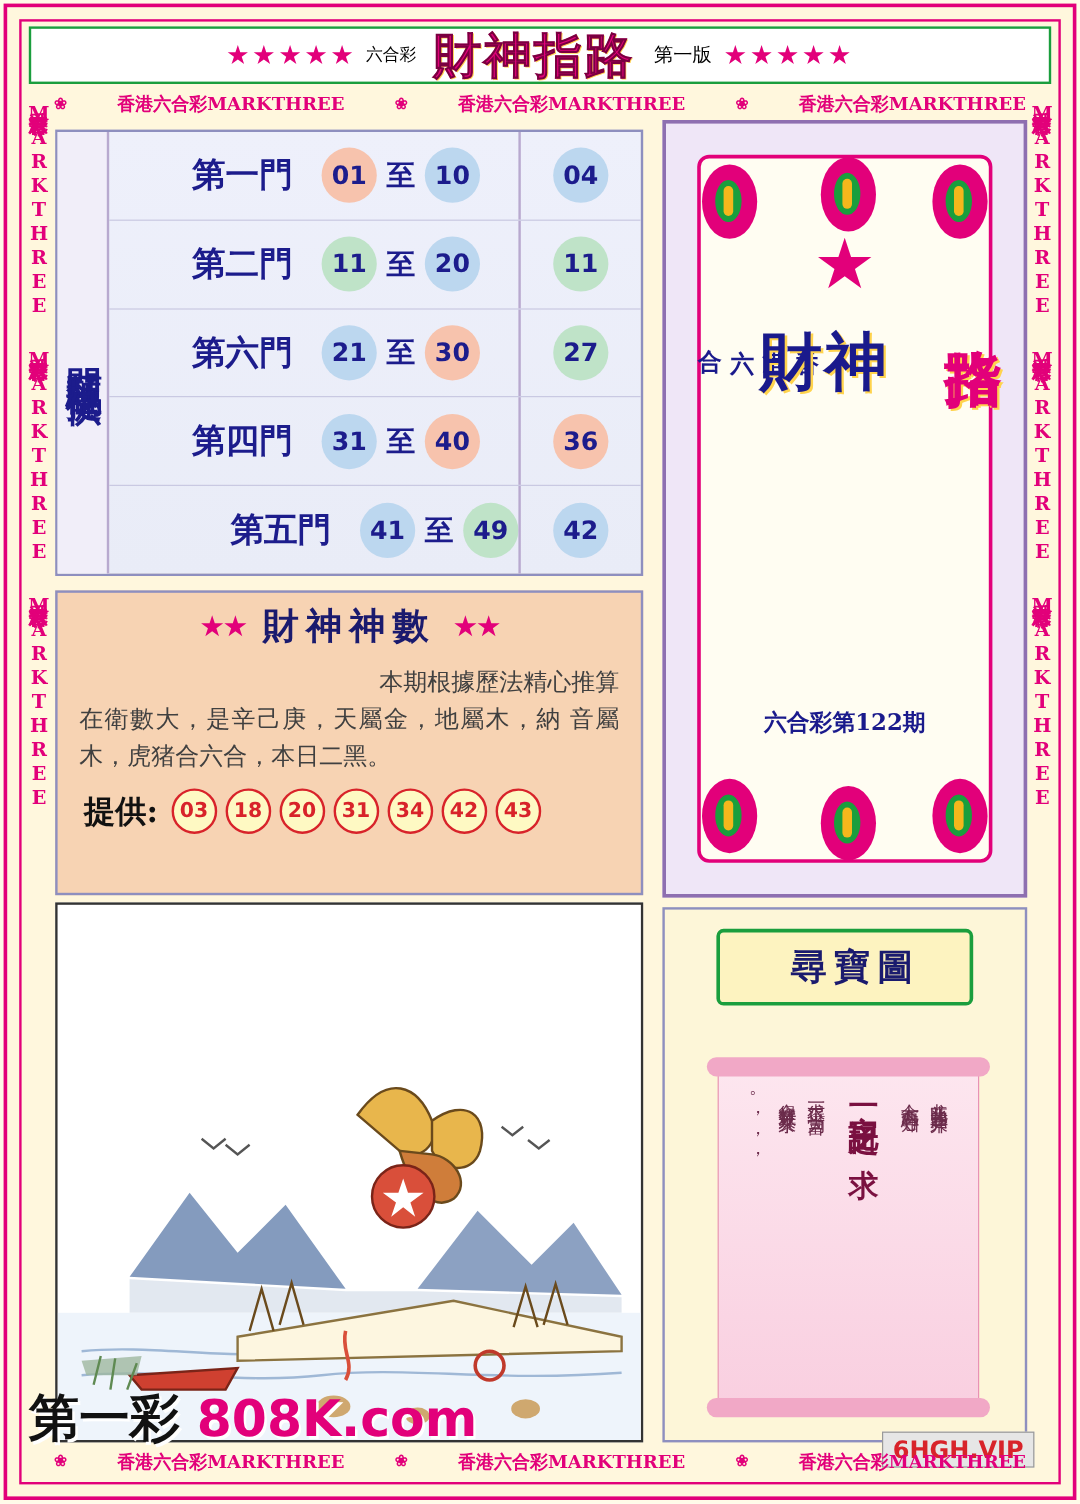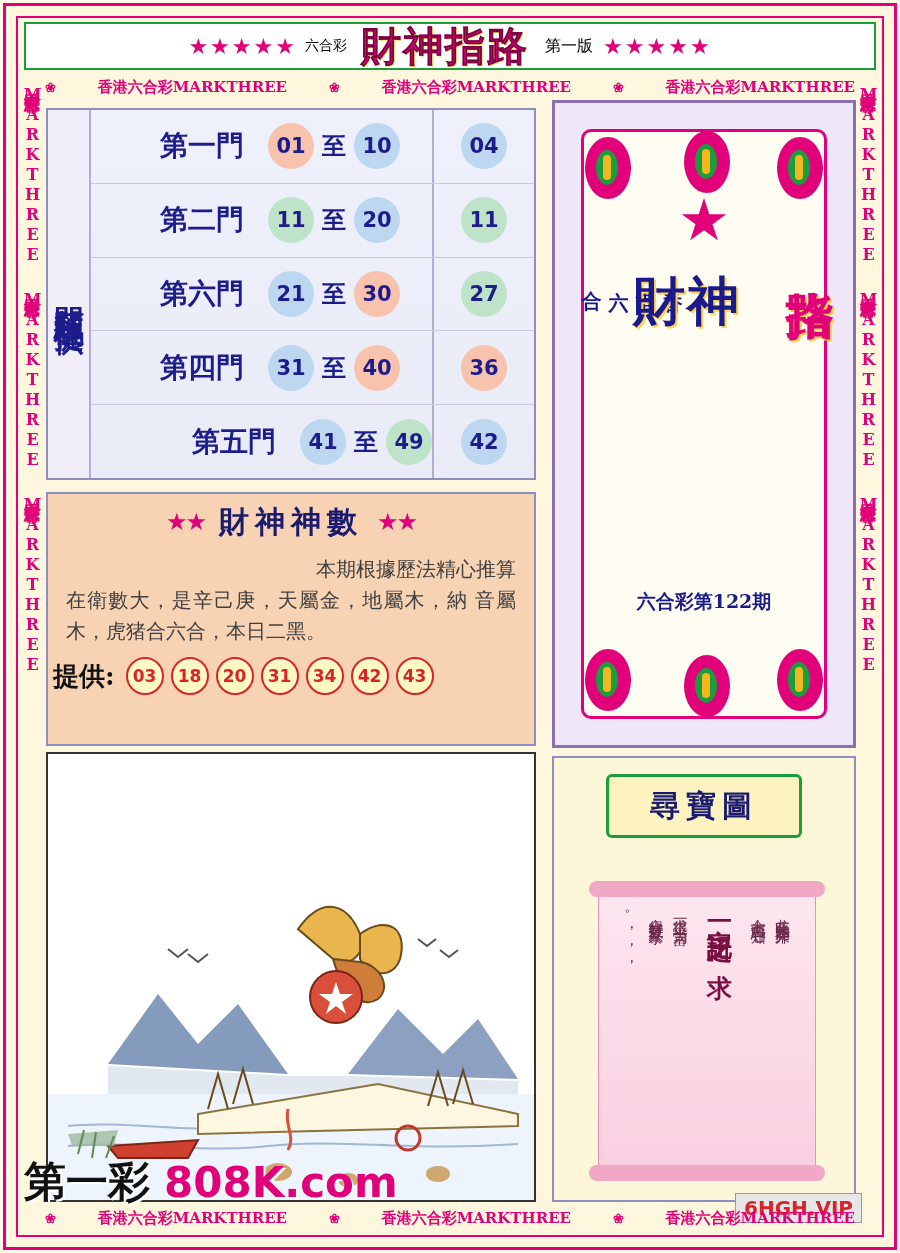--- a/index.html
+++ b/index.html
@@ -143,21 +143,21 @@
     font-size:30px;font-weight:bold;color:#1a1a6e;letter-spacing:6px;
   }
   .shen-text{
     padding:4px 18px 0 18px;
     font-family:Liberation Sans, sans-serif;
     font-size:20px;color:#404040;line-height:1.55;
     text-align:justify;
   }
   .shen-text .l1{display:block;text-align:right;}
   .shen-supply{
-    display:flex;align-items:center;gap:7px;padding:10px 0 0 5px;
+    display:flex;align-items:center;gap:7px;padding:10px 0 0 22px;
   }
   .shen-supply .lbl{
     font-family:"DejaVu Serif","Liberation Serif",serif;
     font-size:26px;font-weight:bold;color:#111;margin-right:4px;
   }
   .oball{
     width:34px;height:34px;border-radius:50%;
     border:2px solid #d8232a;background:#fef9c3;
     color:#d8232a;font-size:17px;font-weight:bold;
     display:flex;align-items:center;justify-content:center;
@@ -225,21 +225,21 @@
     font-size:19px;color:#1a1a8c;font-weight:bold;
   }
   
   .treasure{
     position:absolute;left:552px;top:756px;width:304px;height:446px;
     background:#fdf6d8;border:2px solid #8e8fbf;box-sizing:border-box;
   }
   .treasure-head{
     margin:16px auto 0 auto;width:190px;height:58px;
     background:#fdf3c0;border:3px solid #1a9e3d;border-radius:6px;
-    display:flex;align-items:center;justify-content:center;
+    display:flex;align-items:center;justify-content:center;padding-left:18px;
   }
   .treasure-head span{
     font-family:"DejaVu Serif","Liberation Serif",serif;
     font-size:30px;font-weight:bold;color:#1a1a6e;letter-spacing:6px;
   }
   .scroll{
     position:absolute;left:44px;top:132px;width:216px;height:280px;
     background:linear-gradient(180deg,#fde6ef 0%,#f9cfe0 100%);
     border:1px solid #e892b5;
     border-radius:6px;

